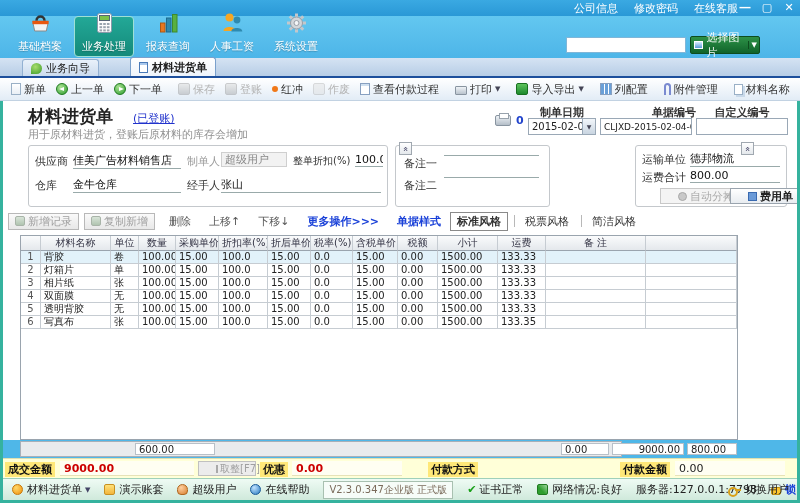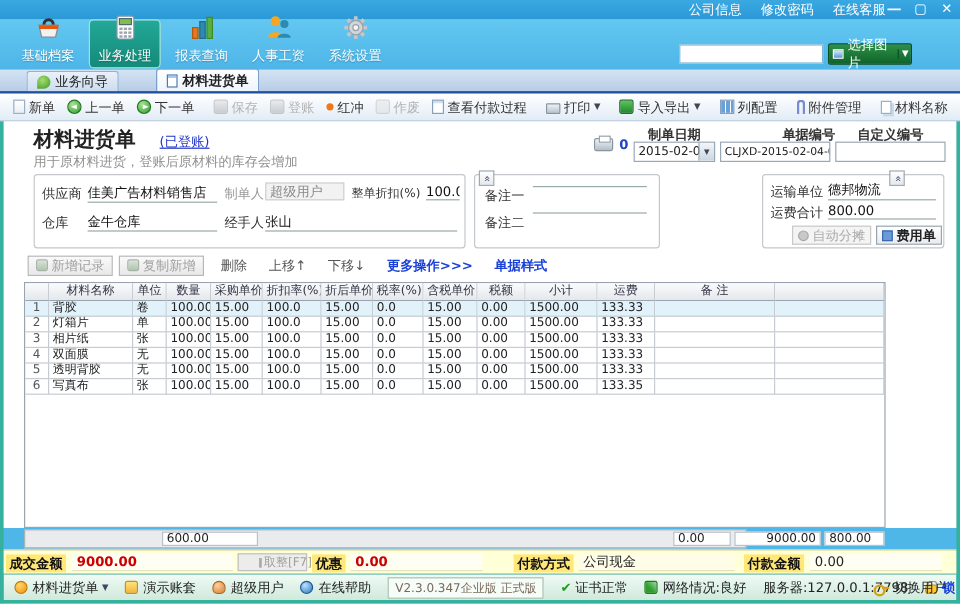--- a/index.html
+++ b/index.html
@@ -76,27 +76,27 @@
   .hfield-box { position:absolute; top:17px; height:17px; border:1px solid #9aa8b6; background:#fff; font-size:10px; display:flex; align-items:center; padding:0 3px; white-space:nowrap; overflow:hidden; }
   .date-drop { position:absolute; right:0; top:0; width:13px; height:15px; background:linear-gradient(#f2f6fa,#c9d5e1); border-left:1px solid #98a8b8; font-size:6px; color:#445; text-align:center; line-height:15px; cursor:pointer; }
 
   .panel { position:absolute; top:44px; height:62px; border:1px solid #c4c8cc; border-radius:3px; background:#fff; }
   .p-label { position:absolute; color:#333; white-space:nowrap; }
   .p-label.gray { color:#9a9a9a; }
   .p-value { position:absolute; border-bottom:1px solid #9aa; color:#111; white-space:nowrap; overflow:hidden; }
   .p-box { position:absolute; background:#f2f2f2; border:1px solid #cfcfcf; color:#888; padding:0 3px; height:15px; line-height:14px; overflow:hidden; }
   .collapse-btn { position:absolute; top:41px; width:13px; height:13px; border:1px solid #a0a8b0; background:linear-gradient(#fff,#e4e8ec); z-index:5; cursor:pointer; text-align:center; }
   .collapse-btn::before { content:"\00AB"; display:block; transform:rotate(90deg); font-size:9px; line-height:12px; color:#446; }
-  .mini-btn { position:absolute; height:16px; border:1px solid #9aa4ae; background:linear-gradient(#ffffff,#e8ecf0); display:flex; align-items:center; padding:0 4px; font-size:11px; cursor:pointer; white-space:nowrap; }
+  .mini-btn { position:absolute; height:16px; border:1px solid #9aa4ae; background:linear-gradient(#ffffff,#e8ecf0); display:flex; align-items:center; padding:0 17px; font-size:11px; cursor:pointer; white-space:nowrap; }
   .mini-btn.disabled { color:#aaa; border-color:#c8c8c8; background:#f4f4f4; cursor:default; }
   .mini-ic-blue { width:9px; height:9px; background:#6a9ad8; border:1px solid #3a6ab0; margin-right:3px; }
   .mini-ic-gray { width:9px; height:9px; background:#c8c8c8; border:1px solid #a8a8a8; border-radius:50%; margin-right:3px; }
 
   
-  .grid-toolbar { position:absolute; left:0; top:110px; width:800px; height:20px; display:flex; align-items:center; padding-left:23px; }
+  .grid-toolbar { position:absolute; left:0; top:110px; width:800px; height:20px; display:flex; align-items:center; padding-left:8px; }
   .gt-btn { height:17px; border:1px solid #b8b8b8; background:linear-gradient(#fafafa,#e8e8e8); color:#a0a0a0; display:flex; align-items:center; padding:0 6px; margin-right:5px; white-space:nowrap; cursor:default; }
   .gt-ic { width:10px; height:10px; border-radius:2px; margin-right:3px; background:linear-gradient(#d8e4d8,#b0c4b0); border:1px solid #a8b4a8; }
   .gt-flat { color:#555; margin:0 9px; cursor:pointer; white-space:nowrap; }
   .gt-link { color:#1a41d8; margin:0 9px; cursor:pointer; font-weight:bold; white-space:nowrap; }
   .style-tab { padding:1px 6px; margin-right:2px; cursor:pointer; color:#333; white-space:nowrap; }
   .style-tab.active { border:1px solid #8a8a8a; background:#fff; font-weight:bold; }
   .style-sep { width:1px; height:12px; background:#b8b8b8; margin:0 4px; }
 
   
   .grid-wrap { position:absolute; left:20px; top:134px; width:718px; height:205px; border:1px solid #9aa4ae; background:#fff; overflow:hidden; }
@@ -372,20 +372,27 @@
       </div>
       <div class="gt-btn">
         <span class="gt-ic"></span>
         <span>复制新增</span>
       </div>
       <span class="gt-flat">删除</span>
       <span class="gt-flat">上移↑</span>
       <span class="gt-flat">下移↓</span>
       <span class="gt-link">更多操作&gt;&gt;&gt;</span>
       <span class="gt-link">单据样式</span>
+      <span id="style-tabs" style="display:flex; align-items:center;">
+          <span class="style-tab active">标准风格</span>
+          <span class="style-sep"></span>
+          <span class="style-tab">税票风格</span>
+          <span class="style-sep"></span>
+          <span class="style-tab">简洁风格</span>
+        </span>
     </div>
 
     <div class="grid-wrap" id="grid">
         <div class="g-row g-head">
           <span class="g-cell" style="width: 20px;"></span>
           <span class="g-cell" style="width: 70px;">材料名称</span>
           <span class="g-cell" style="width: 28px;">单位</span>
           <span class="g-cell" style="width: 37px;">数量</span>
           <span class="g-cell" style="width: 43px;">采购单价</span>
           <span class="g-cell" style="width: 49px;">折扣率(%)</span>
@@ -509,21 +516,20 @@
   <div class="payment">
     <span class="pay-label" style="left:5px;">成交金额</span>
     <span class="pay-field" style="left:60px; width:134px;"><span class="pay-red">9000.00</span></span>
     <div class="round-btn">
       <span class="round-ic"></span>
       <span>取整[F7]</span>
     </div>
     <span class="pay-label" style="left:260px;">优惠</span>
     <span class="pay-field" style="left:292px; width:110px;"><span class="pay-red">0.00</span></span>
     <span class="pay-label" style="left:428px;">付款方式</span>
-    <span class="pay-field" style="left:482px; width:130px; background:#fffde8;">公司现金</span>
     <span class="pay-label" style="left:620px;">付款金额</span>
     <span class="pay-field" style="left:675px; width:110px;">0.00</span>
   </div>
 
   <div class="statusbar" id="statusbar">
       <span class="sb-item">
         <span class="sic sic-bill-type"></span>
         <span>材料进货单</span>
         <span class="sb-caret">▼</span>
       </span>

